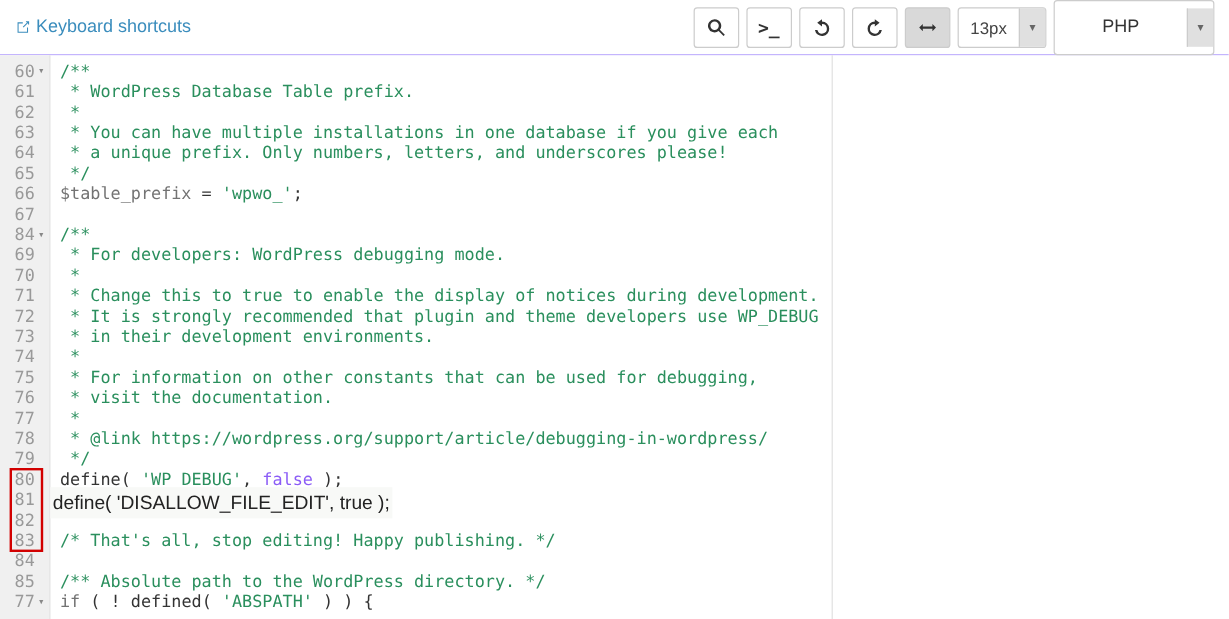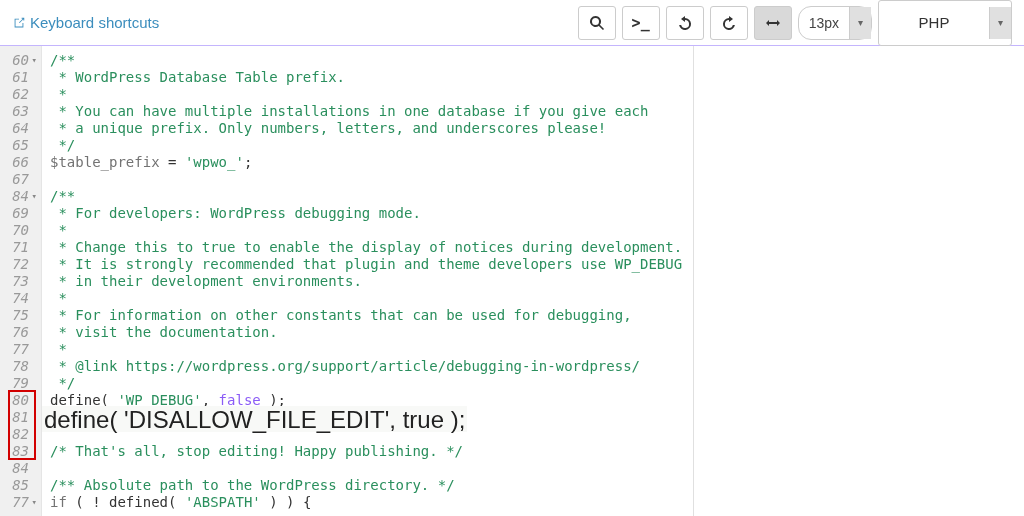--- a/index.html
+++ b/index.html
@@ -50,21 +50,21 @@
   color: #333;
   font-size: 15px;
 }
 .btn.active { background: #d9d9d9; }
 .btn svg { width: 16px; height: 16px; fill: #333; }
 .fontsize-wrap {
   display: flex;
   align-items: center;
   height: 34px;
   border: 1px solid #ccc;
-  border-radius: 13px;
+  border-radius: 3px;
   background: #fff;
 }
 .fontsize-val {
   padding: 0 10px;
   font-size: 14px;
   color: #444;
 }
 .fontsize-caret {
   width: 22px;
   height: 32px;
@@ -143,26 +143,26 @@
 .highlight-box {
   position: absolute;
   left: 8px;
   top: 400px;
   border: 2px solid #d20000;
   width: 28px;
   height: 72px;
   pointer-events: none;
   z-index: 5;
 }
-.gutter-wrap { position: relative; font-style: italic; }
+.gutter-wrap { position: relative; }
 .overlay-text {
   position: absolute;
   background: #f8f9f7;
   font-family: Arial, sans-serif;
-  font-size: 24px;
+  font-size: 16px;
   padding: 0 2px;
   color: #222;
   height: 26px;
   display: flex;
   align-items: center;
 }
 .vsep {
   position: absolute;
   top: 46px;
   bottom: 0;

